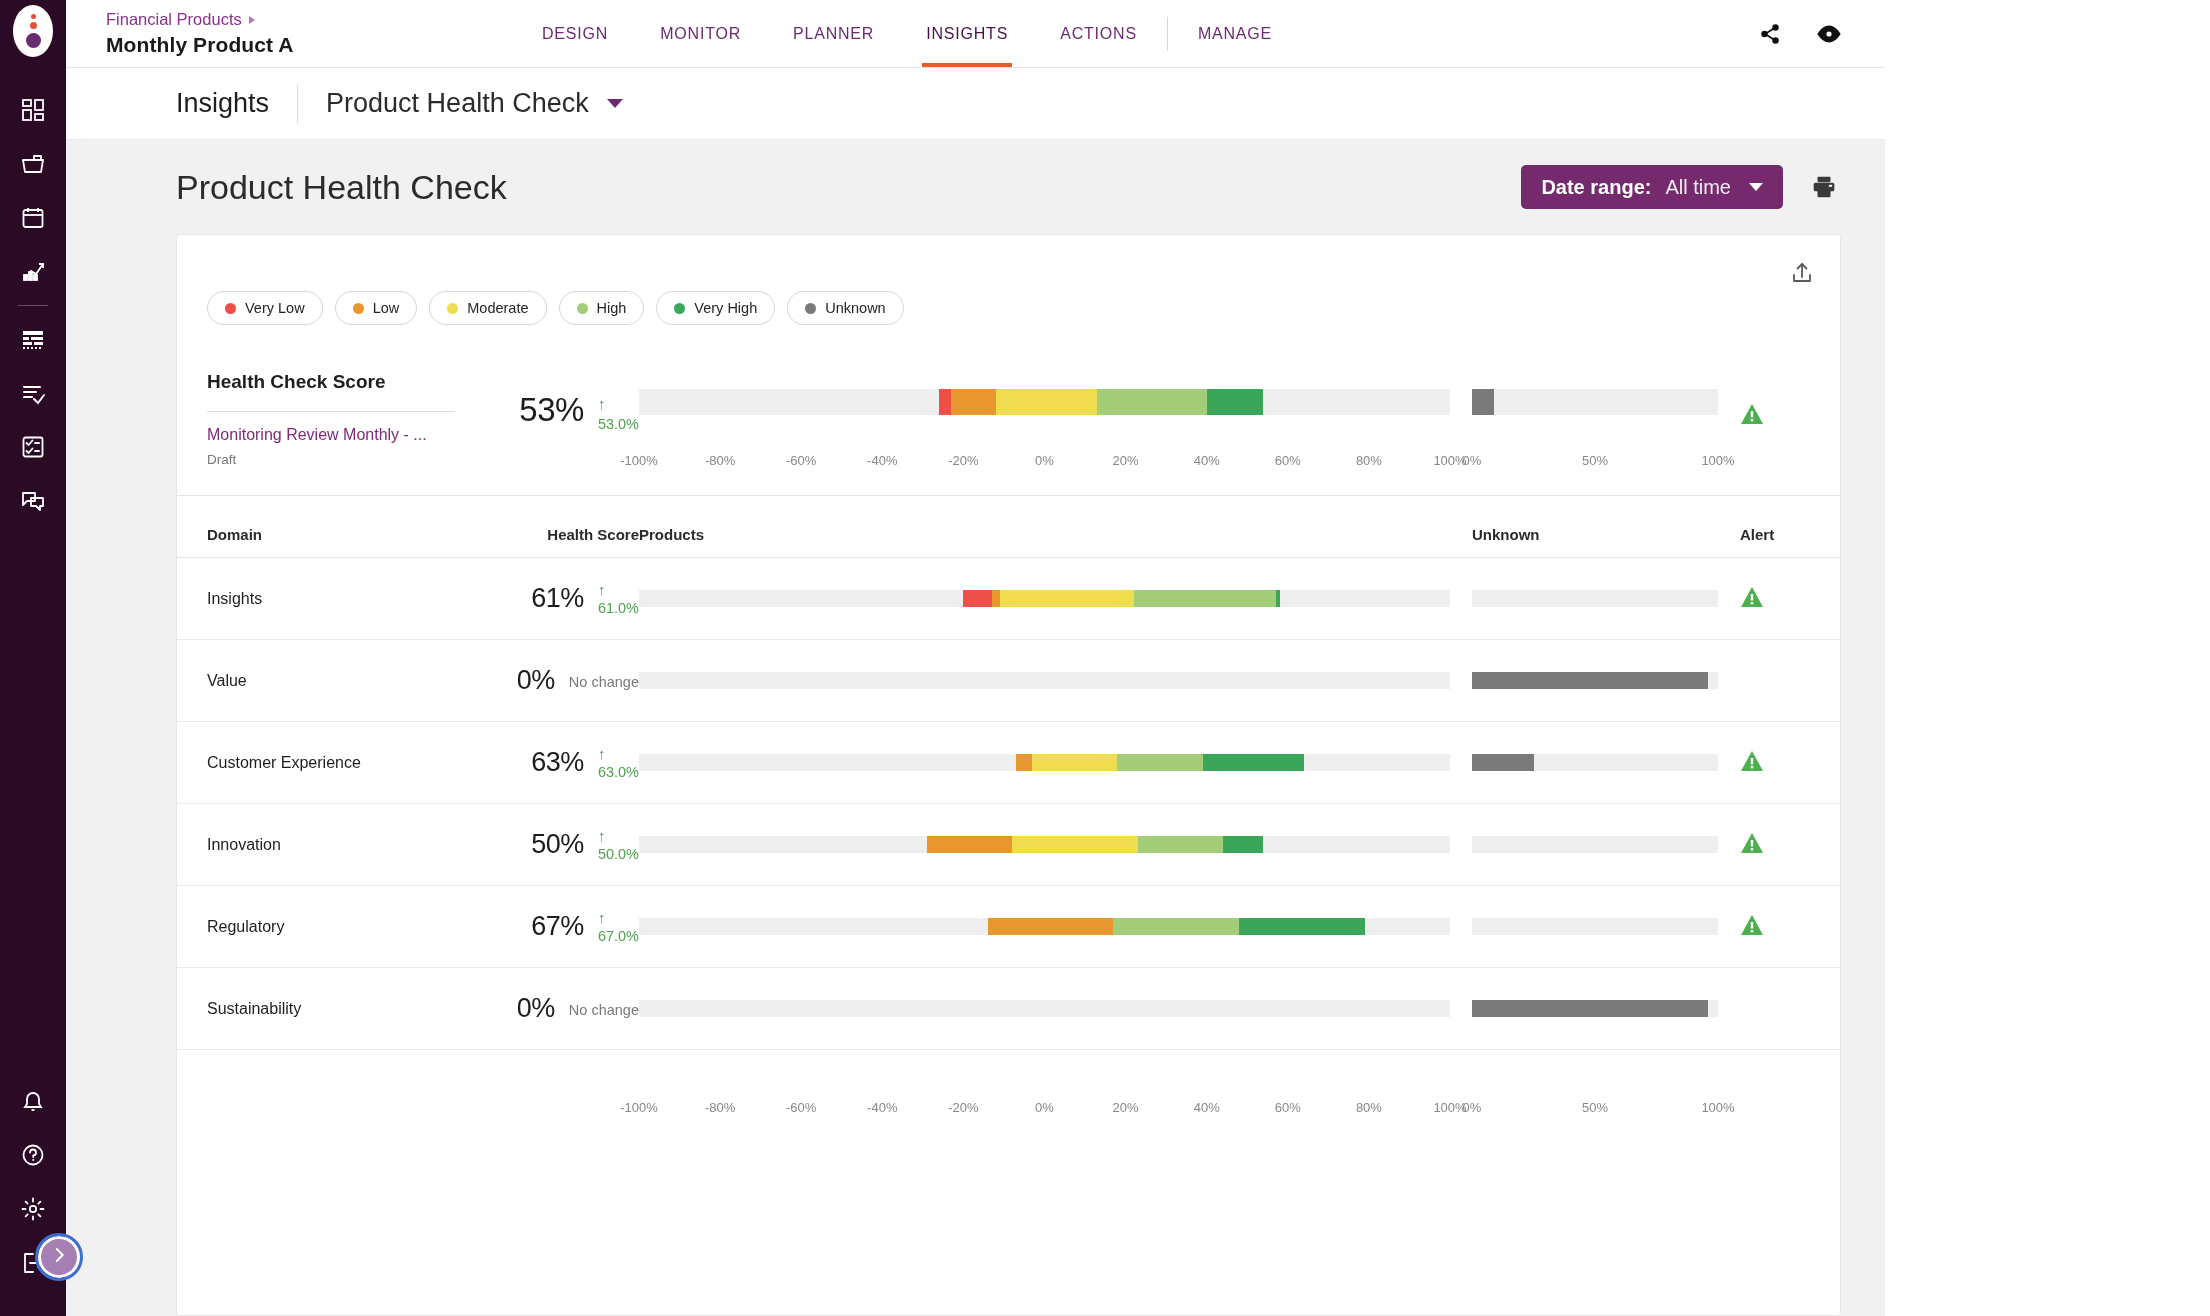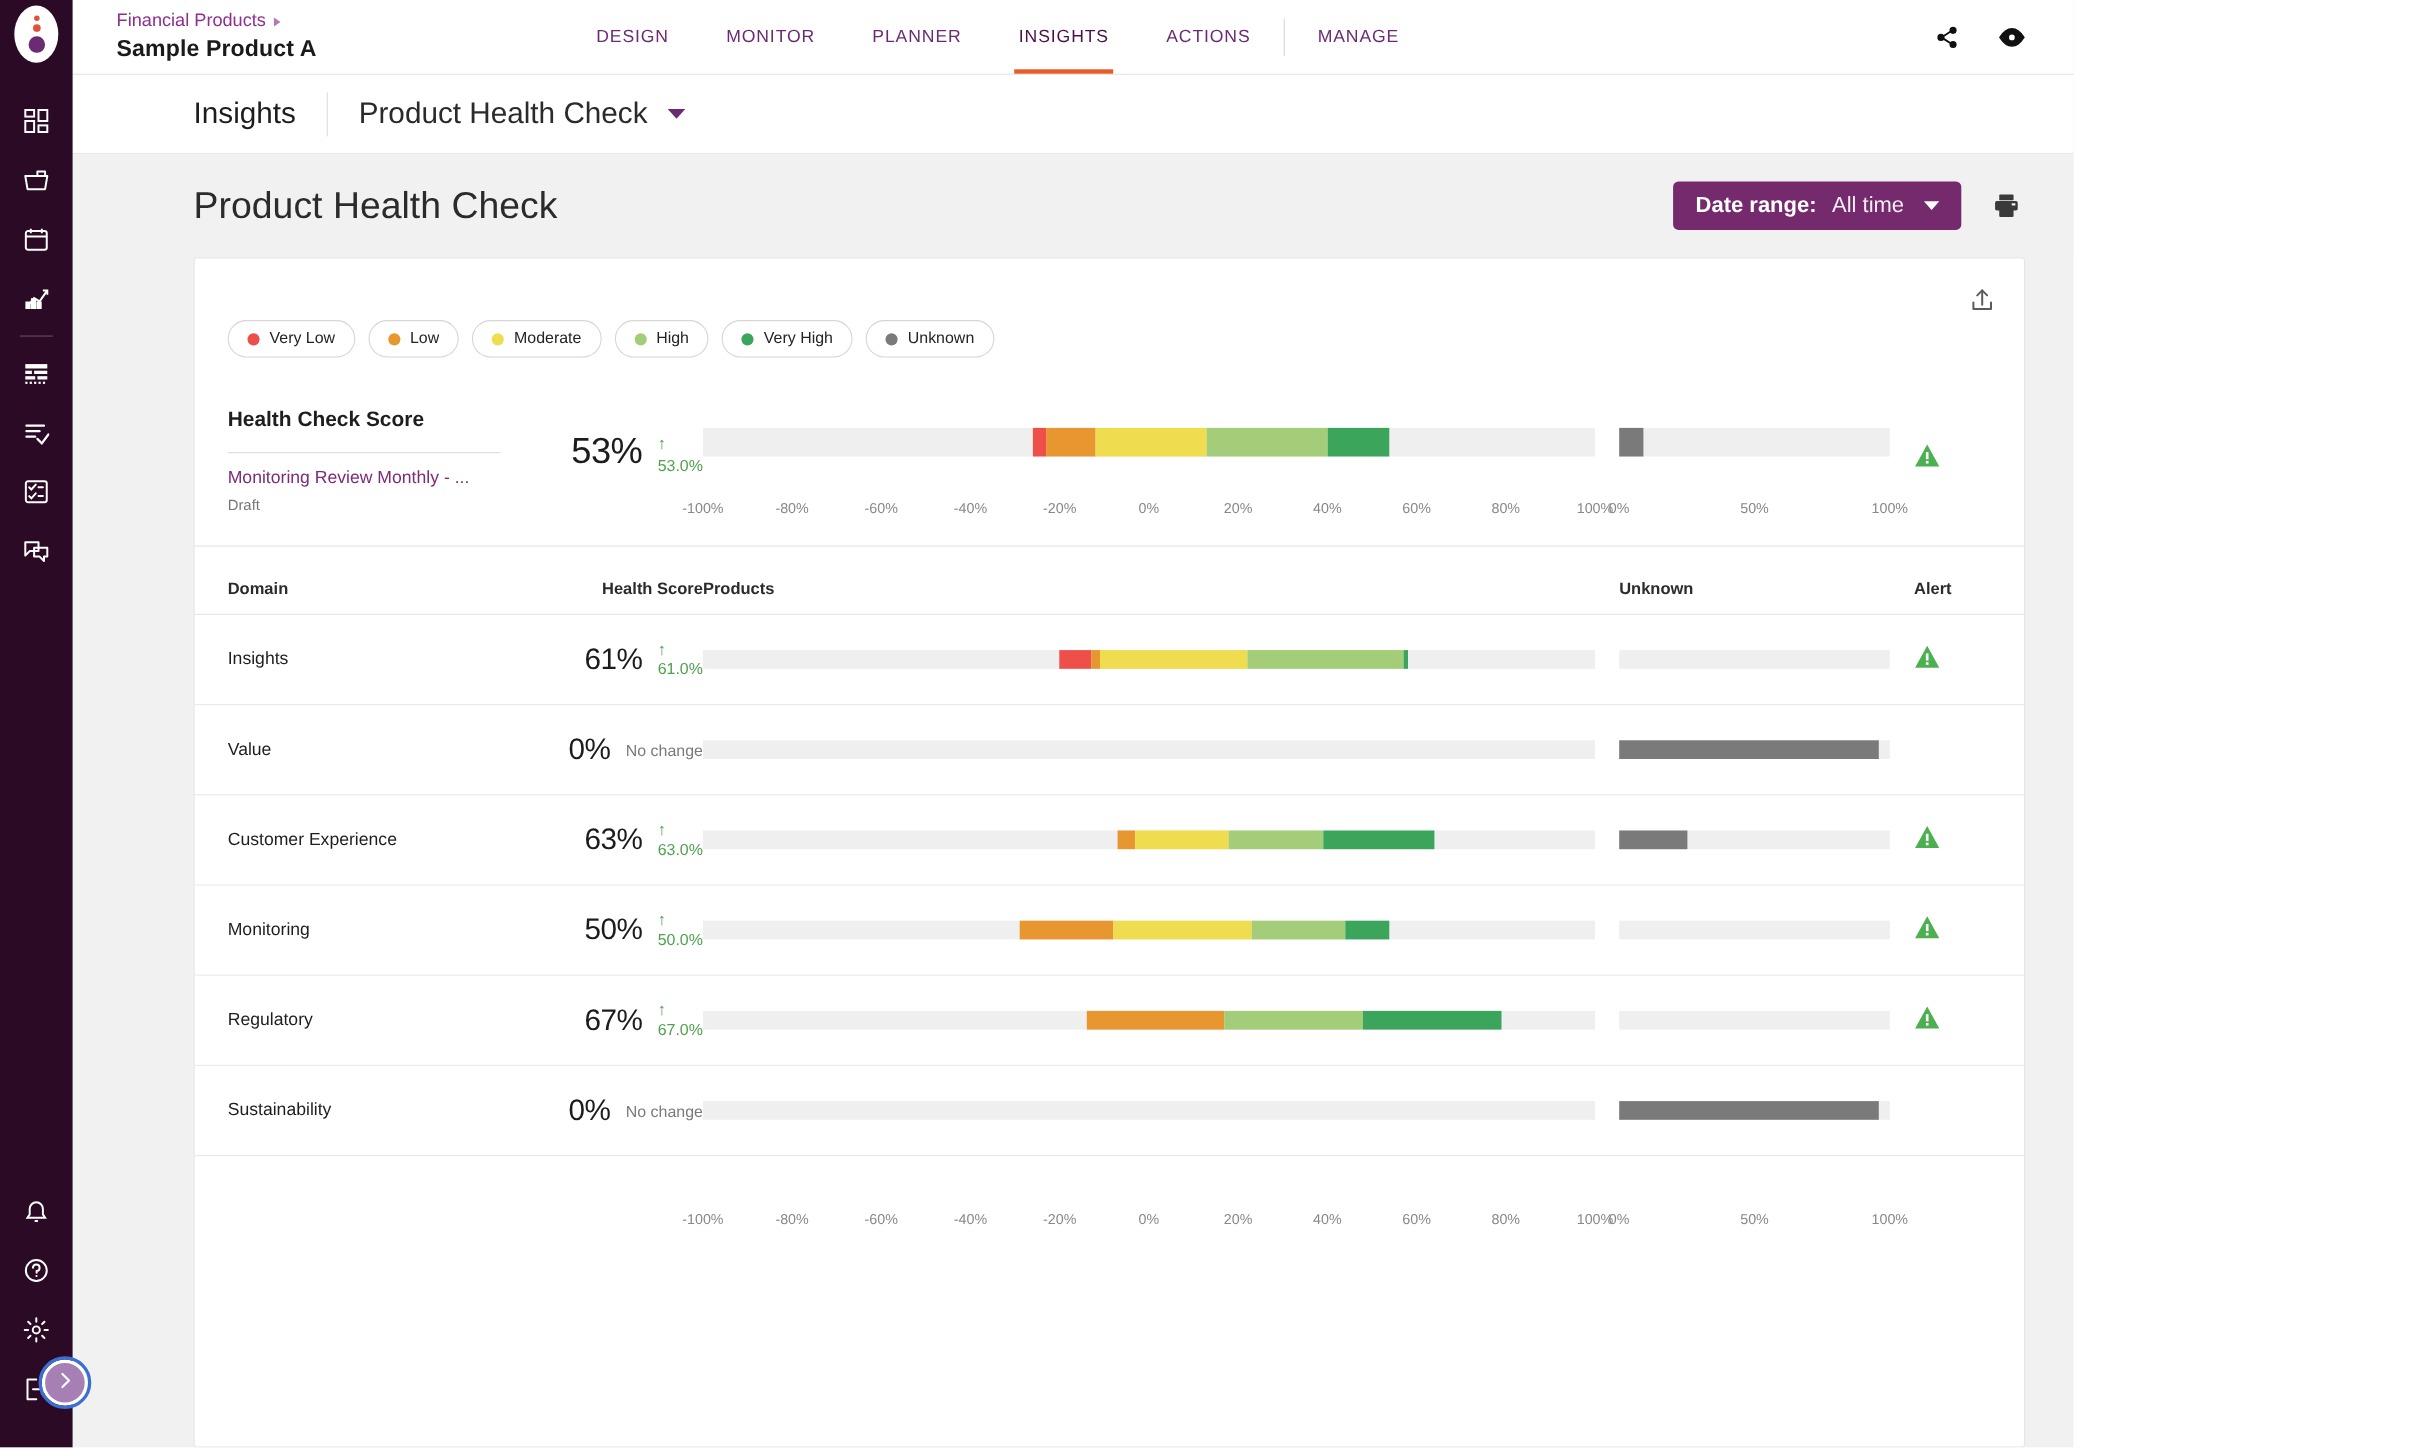--- a/index.html
+++ b/index.html
@@ -309,21 +309,21 @@
   </div>
 
   <div class="content">
 
     <div class="topbar">
       <div class="crumbs">
         <div class="crumb-row">
           <span class="crumb-link">Financial Products</span>
           <span class="crumb-caret"></span>
         </div>
-        <div class="crumb-title">Sample Product A</div>
+        <div class="crumb-title">Monthly Product A</div>
       </div>
 
       <div class="mainnav">
         <div class="nav-item">DESIGN</div>
         <div class="nav-item">MONITOR</div>
         <div class="nav-item">PLANNER</div>
         <div class="nav-item active">INSIGHTS</div>
         <div class="nav-item">ACTIONS</div>
         <div class="nav-sep"></div>
         <div class="nav-item">MANAGE</div>
@@ -565,21 +565,21 @@
                 </div>
                 <div class="cell-alert">
                   <span class="alert-tri"><svg width="24" height="22" viewBox="0 0 24 22">
                       <path d="M12 1 L23 21 H1 Z" fill="#4CAF50"></path>
                       <rect x="10.8" y="8" width="2.4" height="6.5" fill="#fff"></rect>
                       <rect x="10.8" y="16" width="2.4" height="2.4" fill="#fff"></rect>
                     </svg></span>
                 </div>
               </div>
               <div class="row">
-                <div class="cell-domain">Monitoring</div>
+                <div class="cell-domain">Innovation</div>
                 <div class="cell-score">
                   <span class="score-num">50%</span>
                   <span class="delta">
                     <span class="arrow" style="display: block;">↑</span>
                     <span class="pct" style="display: block;">50.0%</span>
                   </span>
                 </div>
                 <div class="cell-ratings">
                   <div class="track">
                     <div class="seg" style="left: 35.5%; width: 10.5%; background: rgb(232, 150, 47);"></div>

